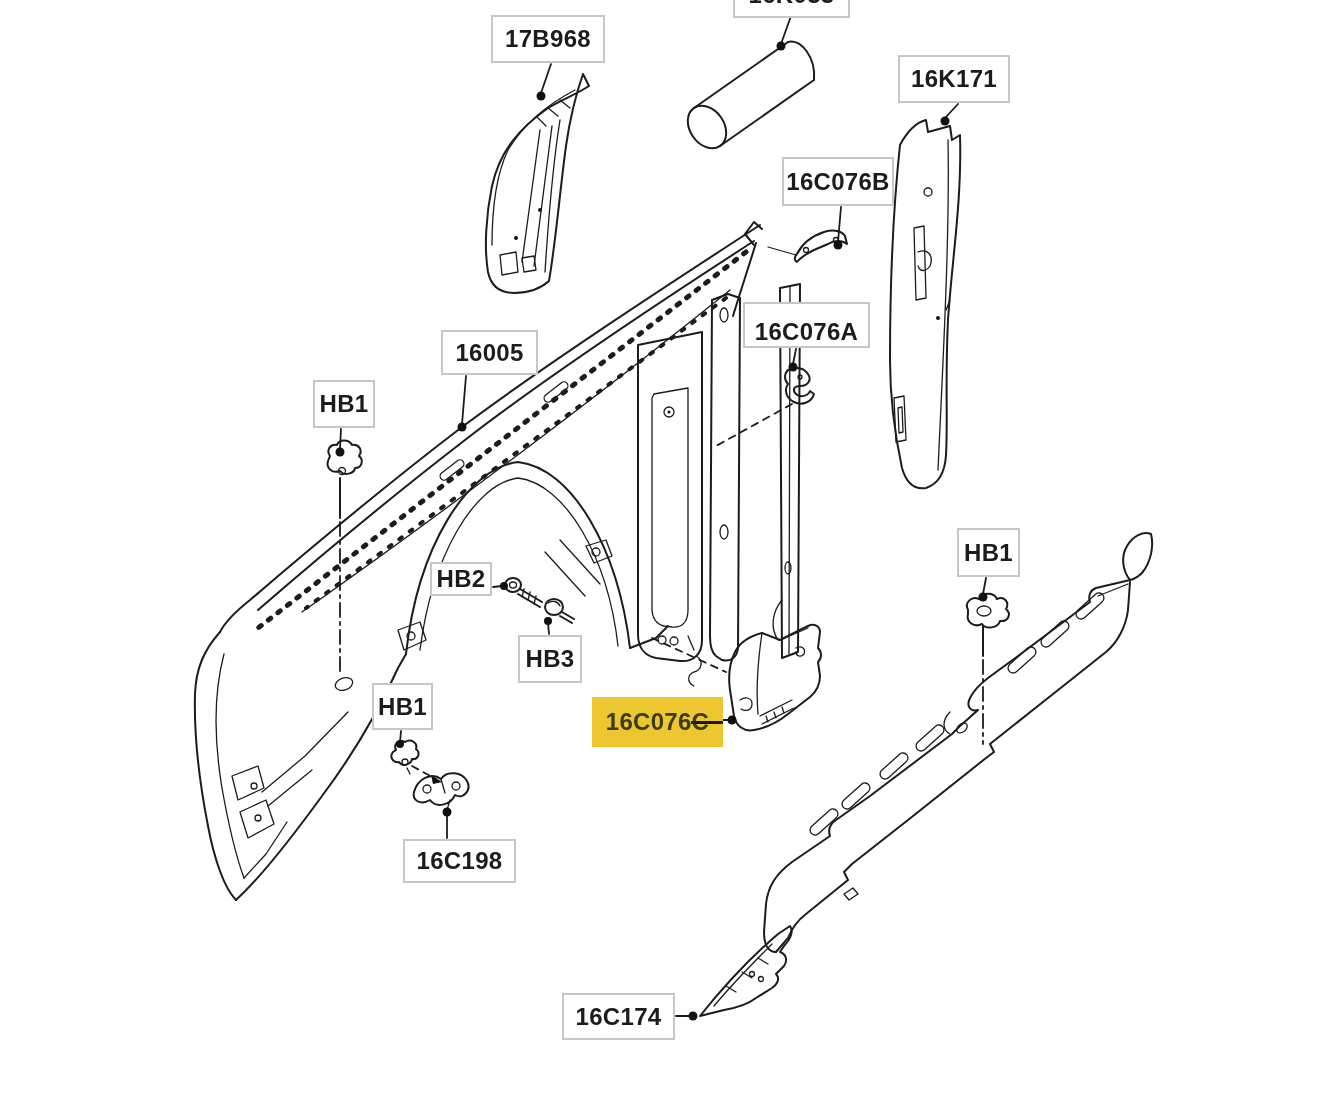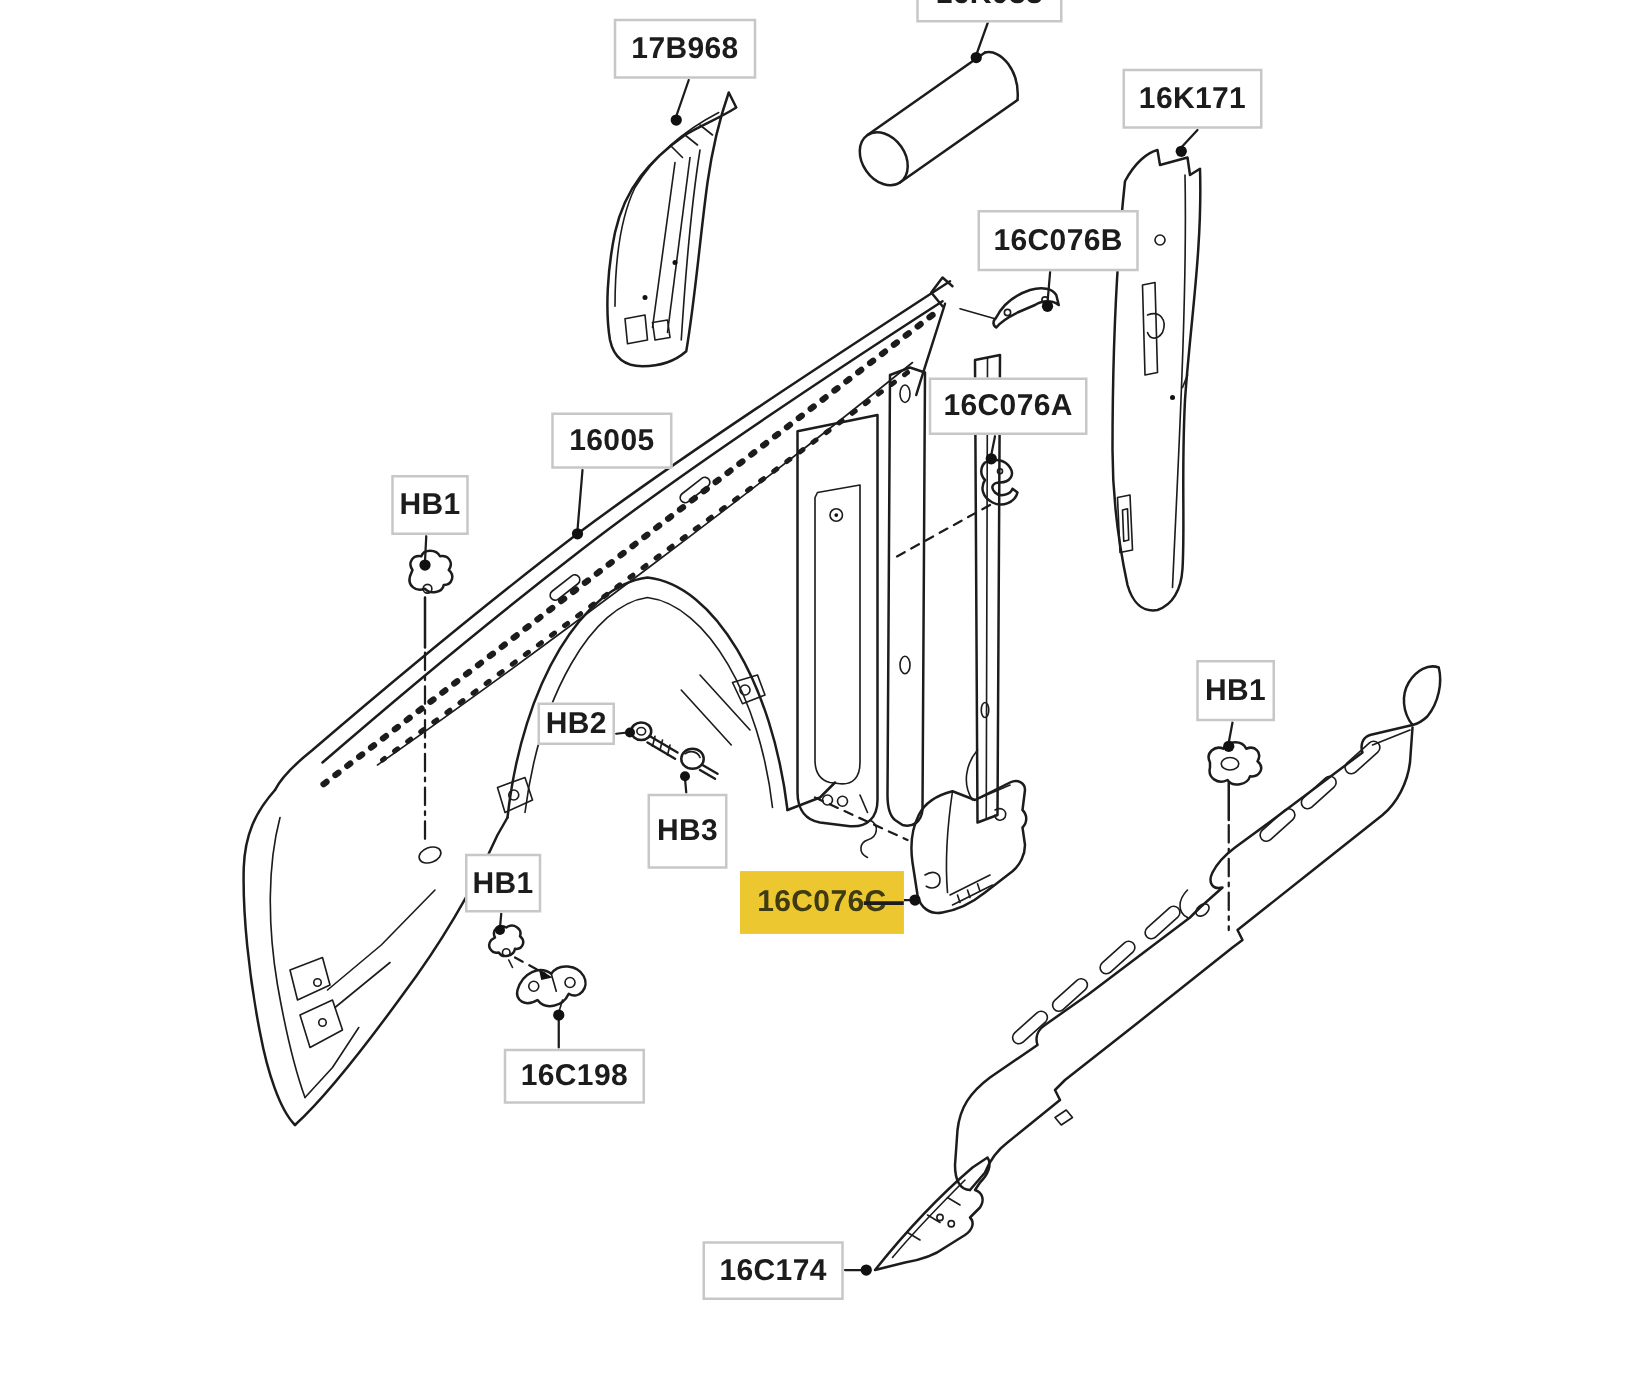--- a/index.html
+++ b/index.html
@@ -260,41 +260,41 @@
   </div>
 
   <div class="label" style="left:491px;top:15px;width:114px;height:48px;">
     <span>17B968</span>
   </div>
 
   <div class="label" style="left:898px;top:55px;width:112px;height:48px;">
     <span>16K171</span>
   </div>
 
-  <div class="label" style="left:782px;top:168px;width:129px;height:49px;">
+  <div class="label" style="left:782px;top:157px;width:112px;height:49px;">
     <span>16C076B</span>
   </div>
 
-  <div class="label" style="left:743px;top:302px;width:127px;height:46px;">
+  <div class="label" style="left:743px;top:302px;width:127px;height:46px;align-items:flex-end;">
     <span>16C076A</span>
   </div>
 
   <div class="label" style="left:423px;top:330px;width:97px;height:45px;margin-left:18px;">
     <span>16005</span>
   </div>
 
   <div class="label" style="left:313px;top:380px;width:62px;height:48px;">
     <span>HB1</span>
   </div>
 
   <div class="label" style="left:430px;top:562px;width:62px;height:34px;">
     <span>HB2</span>
   </div>
 
-  <div class="label" style="left:518px;top:635px;width:64px;height:60px;">
+  <div class="label" style="left:518px;top:635px;width:64px;height:48px;">
     <span>HB3</span>
   </div>
 
   <div class="label highlight" style="left: 592px; top: 697px; width: 131px; height: 50px; background: rgb(237, 199, 47); border-color: rgb(237, 199, 47); color: rgb(62, 58, 18);">
     <span>16C076C</span>
     <i class="strike"></i>
   </div>
 
   <div class="label" style="left:372px;top:683px;width:61px;height:47px;">
     <span>HB1</span>

